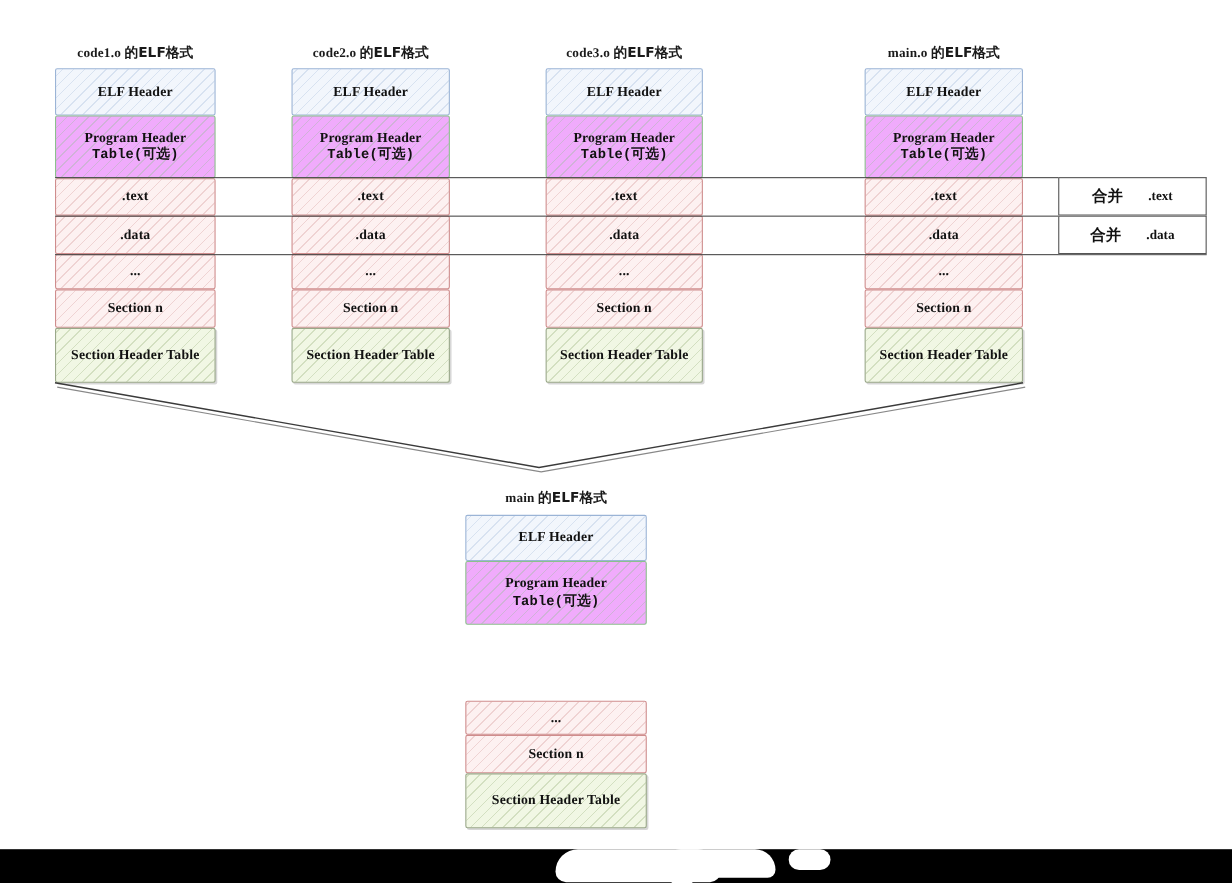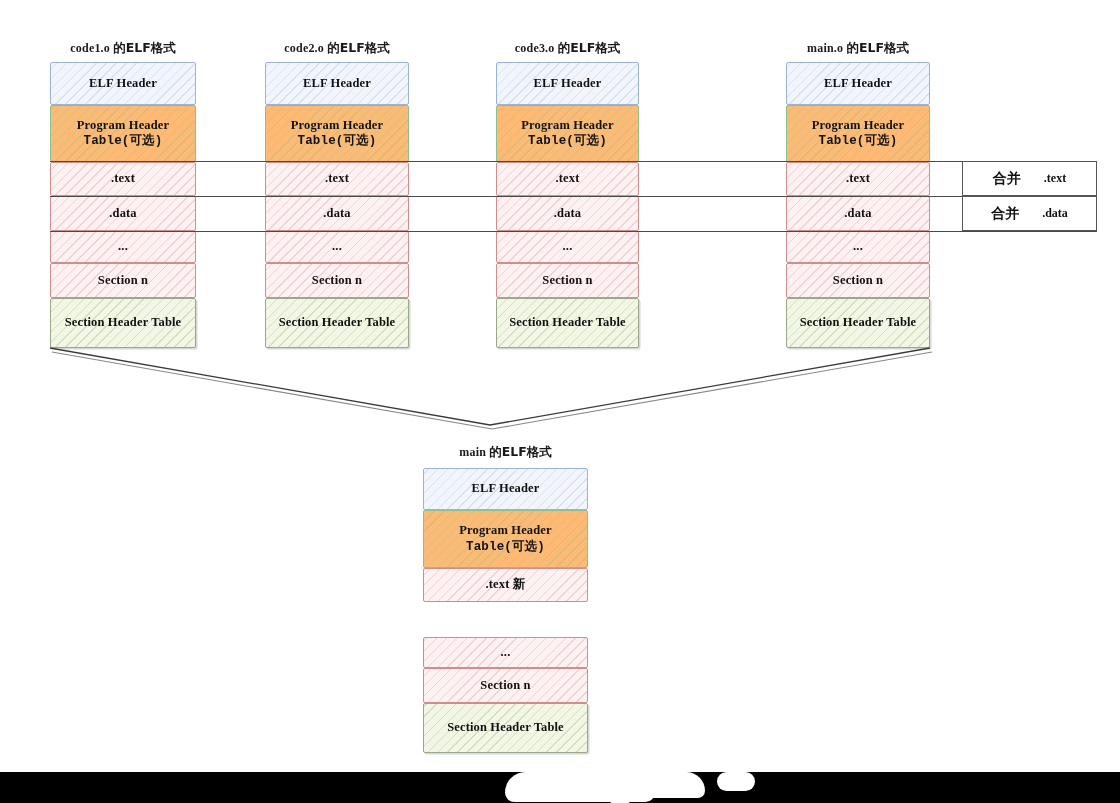--- a/index.html
+++ b/index.html
@@ -51,21 +51,21 @@
     position: absolute; inset: 0;
     z-index: 1;
     border-radius: 2px;
   }
 
   .b-blue  { border: 1.3px solid #9bb4d6; background: #f2f6fc; }
   .b-blue::before {
     background: repeating-linear-gradient(-45deg,
       rgba(155,180,214,.30) 0 1px, rgba(255,255,255,0) 1px 7px);
   }
-  .b-green { border: 1.3px solid #8cc08c; background: #fdba74; }
+  .b-green { border: 1.3px solid #8cc08c; background: #f0abfc; }
   .b-green::before {
     background: repeating-linear-gradient(-45deg,
       rgba(140,192,140,.32) 0 1px, rgba(255,255,255,0) 1px 7px);
   }
   .b-red   { border: 1.3px solid #cf8d8d; background: #fdf1f1; }
   .b-red::before {
     background: repeating-linear-gradient(-45deg,
       rgba(207,141,141,.30) 0 1px, rgba(255,255,255,0) 1px 7px);
   }
   .b-sht   { border: 1.3px solid #9aa88a; background: #f1f7e4; }
@@ -266,23 +266,20 @@
     <div class="col-title" style="top:-24px;">
       <span class="en">main</span>
       <span class="cn">的ELF格式</span>
     </div>
     <div class="box b-blue" style="top:0px;   height:42px;">
         <span class="lbl">ELF Header</span>
       </div>
     <div class="box b-green" style="top:42px;  height:58px;">
         <span class="lbl"><span>Program Header</span><br><span class="cn">Table(可选)</span></span>
       </div>
-    <div class="box b-red" style="top:100px; height:34px;">
-        <span class="lbl"><span>.text</span> <span class="cn">新</span></span>
-      </div>
     <div class="box b-red" style="top:169px; height:31px;">
         <span class="lbl">...</span>
       </div>
     <div class="box b-red" style="top:200px; height:35px;">
         <span class="lbl">Section n</span>
       </div>
     <div class="box b-sht shadow-br" style="top:235px; height:50px;">
         <span class="lbl">Section Header Table</span>
       </div>
   </div>

